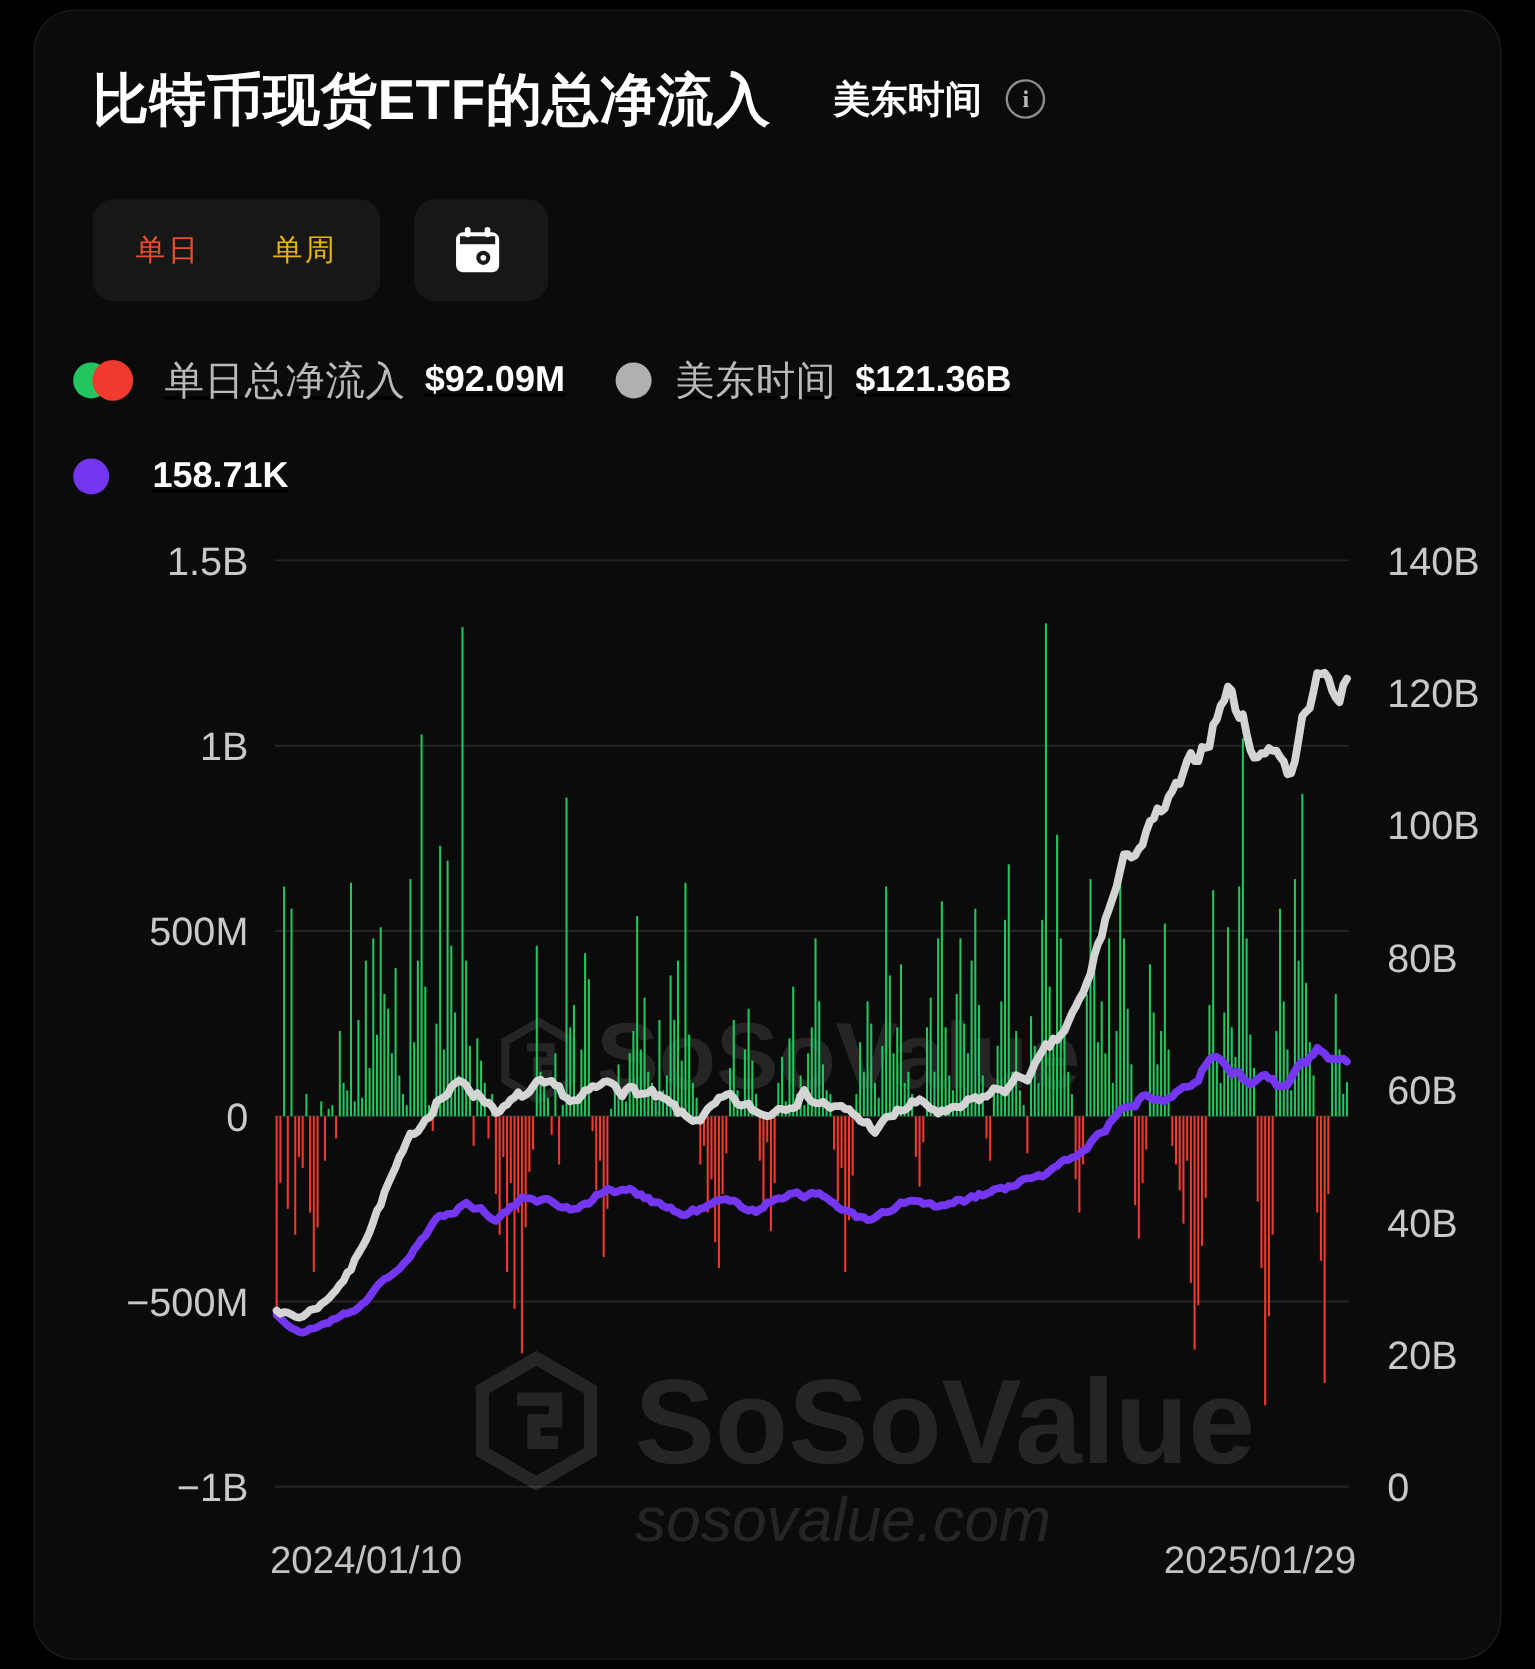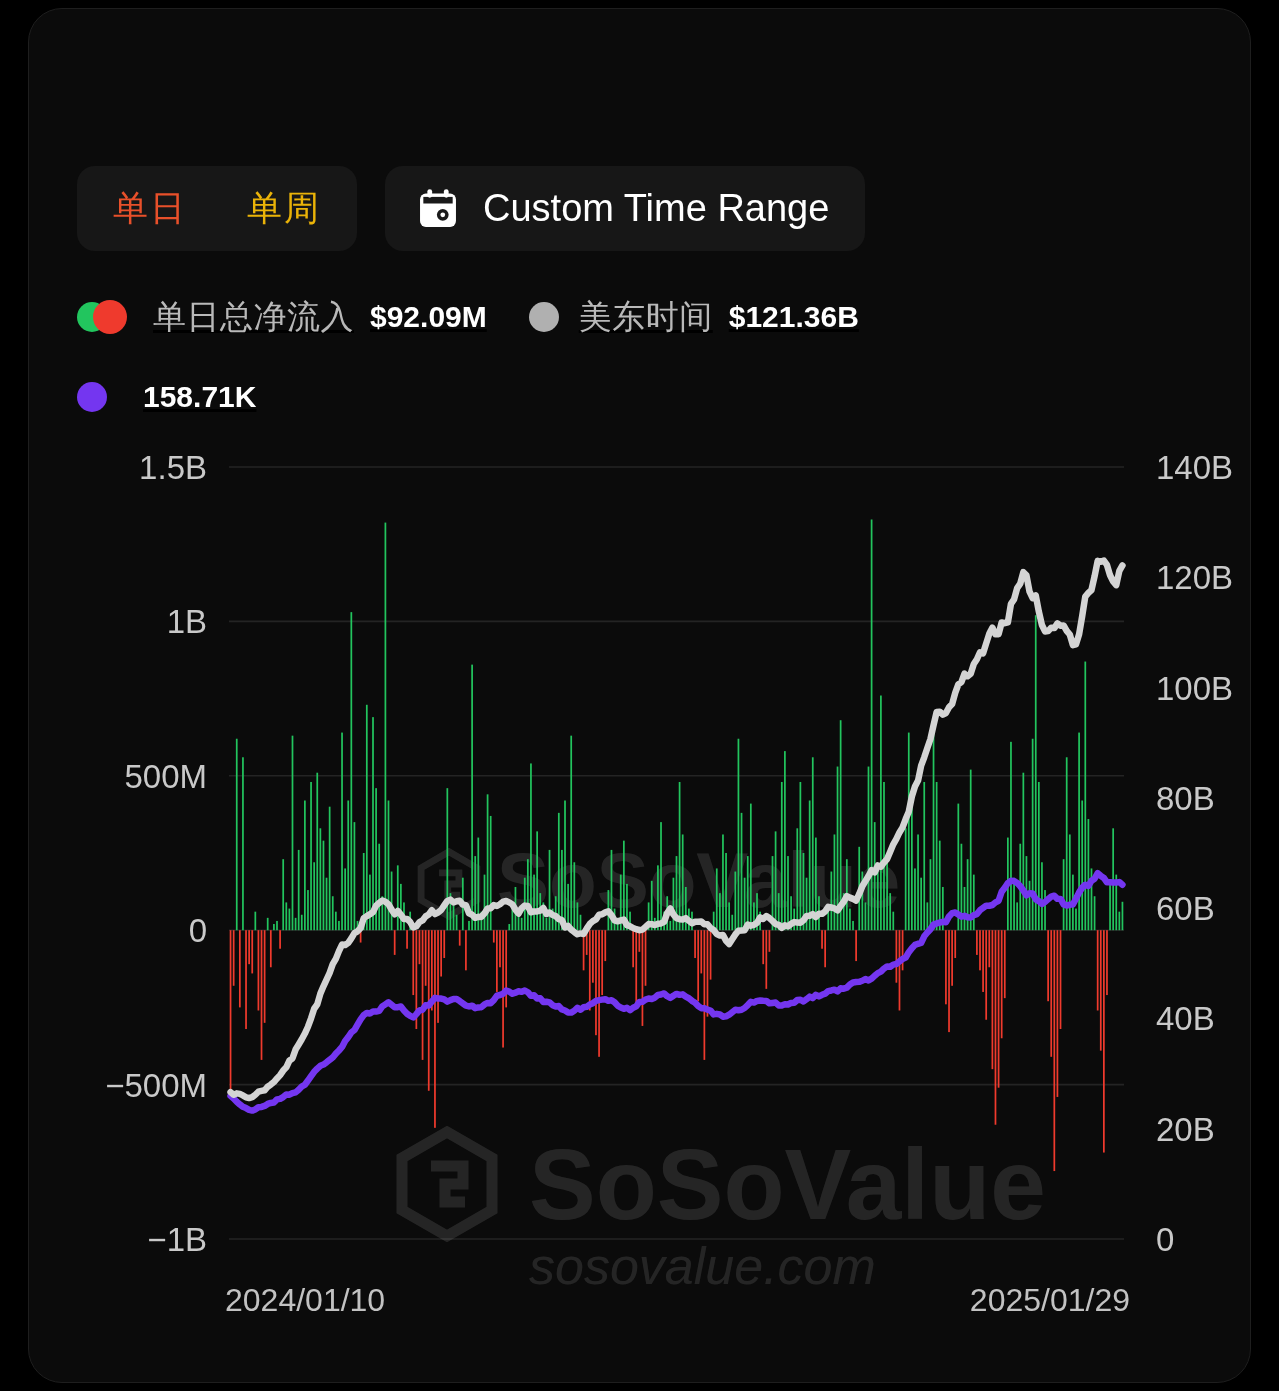--- a/index.html
+++ b/index.html
@@ -83,21 +83,21 @@
   .seg-group {
     display: flex;
     align-items: center;
     background: #171717;
     border-radius: 18px;
     height: 85px;
     padding: 0 6px;
     box-sizing: border-box;
   }
   .seg-btn {
-    font-size: 35px;
+    font-size: 25px;
     font-weight: 500;
     padding: 0 30px;
     height: 85px;
     display: flex;
     align-items: center;
     background: transparent;
     border: none;
     cursor: pointer;
     letter-spacing: 2px;
     font-family: "Liberation Sans", "DejaVu Sans", sans-serif;
@@ -122,21 +122,21 @@
     font-size: 38px;
     font-weight: 400;
     color: #ffffff;
     white-space: nowrap;
     font-family: "Liberation Sans", "DejaVu Sans", sans-serif;
   }
 
   
   .legend {
     position: absolute;
-    left: 48px;
+    left: 32px;
     top: 280px;
     width: 1100px;
     text-decoration: underline;
   }
   .legend-line {
     display: flex;
     align-items: center;
     height: 56px;
   }
   .legend-line.second { margin-top: 24px; }
@@ -204,39 +204,43 @@
     font-size: 32px;
     font-family: "Liberation Sans", "DejaVu Sans", sans-serif;
   }
   .gridline { stroke: #242424; stroke-width: 1.6; }
 </style>
 </head>
 <body>
 
 <div class="card">
 
+  <div class="header-row">
+    <div class="page-title">比特币现货ETF的总净流入</div>
+    <div class="tz-label">美东时间</div>
+    <div class="info-icon">i</div>
+  </div>
 
   <div class="controls">
     <div class="seg-group">
       <button class="seg-btn active">单日</button>
       <button class="seg-btn inactive">单周</button>
     </div>
     <button class="range-btn">
       <span>
         <svg class="cal-icon" viewBox="0 0 24 24" fill="none">
           <rect x="2.2" y="3.6" width="19.6" height="18.2" rx="3.2" fill="#ffffff"></rect>
           <rect x="4.0" y="5.4" width="16.0" height="3.6" fill="#1a1a1a"></rect>
           <rect x="4.0" y="10.4" width="16.0" height="9.6" fill="#ffffff"></rect>
           <rect x="6.2" y="1.2" width="2.6" height="4.6" rx="1.3" fill="#ffffff"></rect>
           <rect x="15.2" y="1.2" width="2.6" height="4.6" rx="1.3" fill="#ffffff"></rect>
           <circle cx="14.6" cy="15.2" r="3.2" fill="#1a1a1a"></circle>
           <circle cx="14.6" cy="15.2" r="1.3" fill="#ffffff"></circle>
         </svg>
       </span>
-      <span class="range-label">Custom Time Range</span>
     </button>
   </div>
 
   <div class="legend">
     <div class="legend-line">
       <div class="legend-item">
         <span class="dot-dual">
             <i class="g"></i>
             <i class="r"></i>
           </span>

